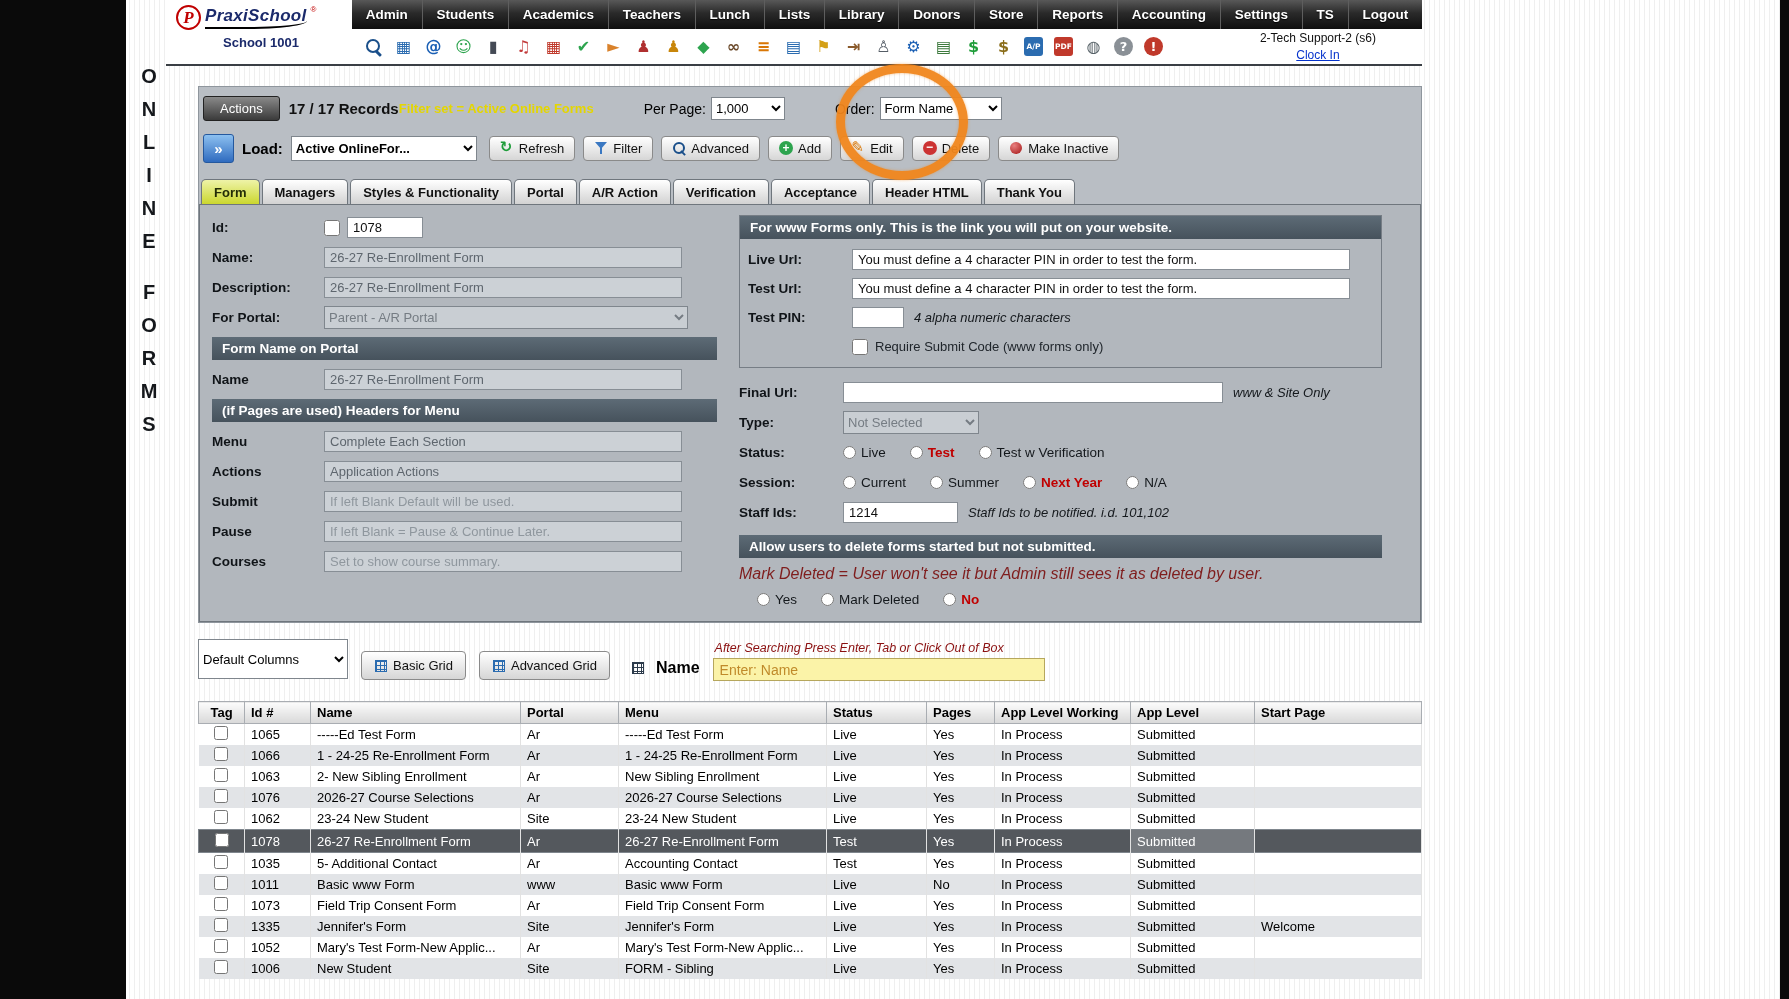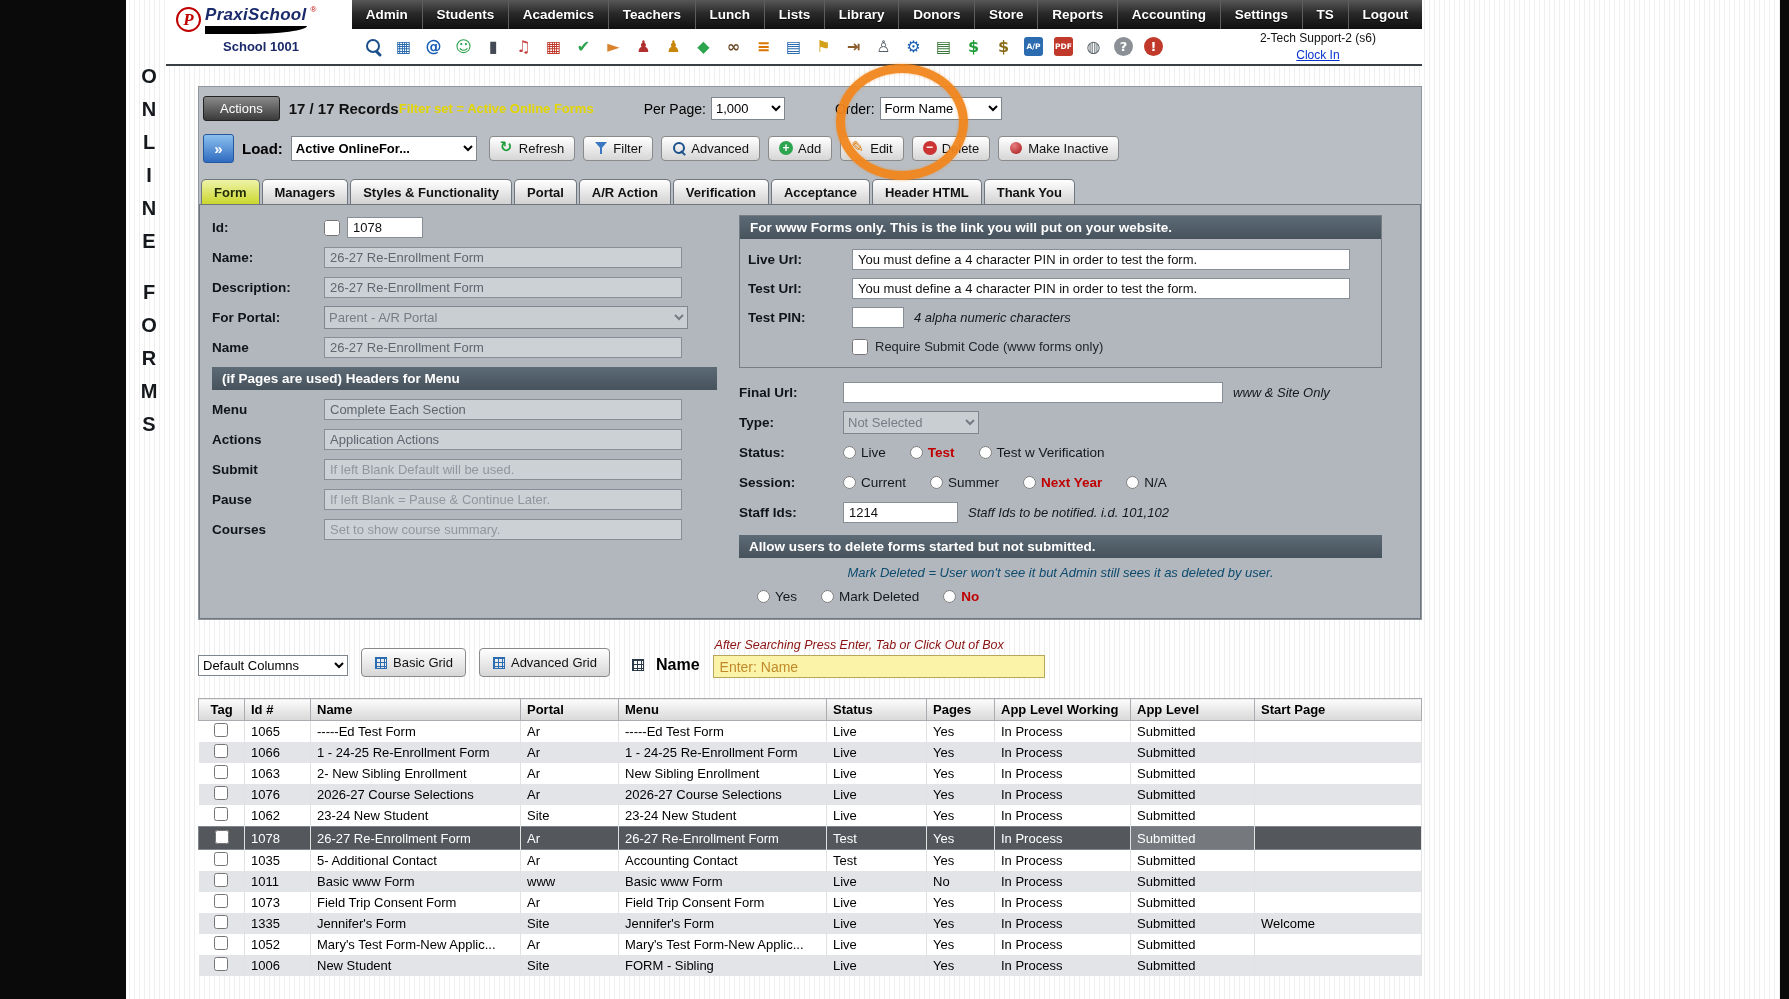--- a/index.html
+++ b/index.html
@@ -24,21 +24,21 @@
 
   
   .header { display:flex; height:66px; background:#fff; border-bottom:2px solid #3a3f45; }
   .logo-block { width:186px; padding:5px 6px 0 10px; cursor:pointer; }
   .logo-line { display:flex; align-items:center; gap:4px; }
   .logo-p {
     width:25px; height:25px; flex:none; border:2px solid #c00000; border-radius:50%;
     color:#c00000; font-weight:bold; font-style:italic; font-family:"Liberation Serif",serif;
     font-size:17px; display:flex; align-items:center; justify-content:center; background:#fff;
   }
-  .logo-text { color:#1b2a6b; font-weight:bold; font-style:italic; font-size:17px; letter-spacing:.3px; border-bottom:8px solid #000000; border-radius:0 0 60%/8px; padding-bottom:1px; white-space:nowrap; }
+  .logo-text { color:#1b2a6b; font-weight:bold; font-style:italic; font-size:17px; letter-spacing:.3px; border-bottom:2px solid #000000; border-radius:0 0 60%/8px; padding-bottom:1px; white-space:nowrap; }
   .logo-reg { font-size:8px; color:#c00000; align-self:flex-start; }
   .school-name { color:#1b2a6b; font-weight:bold; font-size:13px; margin-top:5px; text-align:center; }
 
   .header-right { flex:1; display:flex; flex-direction:column; min-width:0; }
   .topnav { height:29px; background:linear-gradient(#585858,#2a2a2a 45%,#0f0f0f); display:flex; align-items:stretch; }
   .nav-item {
     flex:1 1 auto; display:flex; align-items:center; justify-content:center;
     color:#fff; font-weight:bold; font-size:13.5px; border-left:1px solid #5e5e5e;
     cursor:pointer; white-space:nowrap; padding:0 6px; text-shadow:0 1px 1px #000;
   }
@@ -123,25 +123,25 @@
   .www-box .frow { margin-left:8px; margin-bottom:4px; }
   .indent { margin-left:112px !important; }
   .cb-label { font-size:13px; color:#20262c; }
   .hint-italic { font-style:italic; font-size:13px; margin-left:10px; color:#14181c; white-space:nowrap; }
   .mt12 { margin-top:12px; }
   .radio-group { display:flex; gap:24px; align-items:center; }
   .radio-opt { display:inline-flex; align-items:center; gap:5px; font-size:13.5px; cursor:pointer; color:#14181c; }
   .radio-opt input { width:13px; height:13px; margin:0; }
   .hl { color:#c00000; font-weight:bold; }
   .delete-header { margin-top:10px; }
-  .delete-note { font-style:italic; font-size:13px; text-align:center; margin:3px 0 9px; color:#0c4a6e; }
+  .delete-note { font-style:italic; font-size:16px; text-align:left; margin:3px 0 9px; color:#7f1d1d; }
   .delete-group { margin-left:18px; }
 
   .grid-controls { display:flex; align-items:flex-end; gap:13px; margin-top:10px; height:48px; }
-  .cols-select { width:150px; height:21px; margin-bottom:2px; }
+  .cols-select { width:150px; height:40px; margin-bottom:2px; }
   .grid-controls .btn { padding:6px 12px; margin-bottom:1px; }
   .name-search-label { display:flex; align-items:center; gap:6px; margin-left:8px; margin-bottom:4px; }
   .name-search-label .nm { font-size:16px; font-weight:bold; }
   .search-col { display:flex; flex-direction:column; }
   .search-hint { font-size:12.5px; font-style:italic; color:#8b1010; white-space:nowrap; margin:0 0 3px 2px; }
   .search-input { width:332px; height:23px; background:#fbf3a8; border:1px solid #b6a75d; font-size:14px; padding:0 6px; color:#b8872b; font-family:inherit; }
   .search-input::placeholder { color:#c08a2a; opacity:1; }
 
   .grid { margin-top:20px; border-collapse:collapse; width:1224px; background:#fff; }
   .grid th { background:linear-gradient(#fcfcfc,#d8d8d8); border:1px solid #a9adb2; font-size:13px; font-weight:bold; text-align:left; padding:3px 6px; height:21px; cursor:pointer; white-space:nowrap; }
@@ -335,20 +335,21 @@
               <label class="flabel">Description:</label>
               <input type="text" class="inp w358 ghost" value="26-27 Re-Enrollment Form" style="">
             </div>
             <div class="frow">
               <label class="flabel">For Portal:</label>
               <select class="sel ghost-sel portal-sel">
                 <option>Parent - A/R Portal</option>
               </select>
             </div>
 
+            <div class="sec-header">Form Name on Portal</div>
 
             <div class="frow">
               <label class="flabel">Name</label>
               <input type="text" class="inp w358 ghost" value="26-27 Re-Enrollment Form" style="">
             </div>
 
             <div class="sec-header">(if Pages are used) Headers for Menu</div>
 
             <div class="frow">
               <label class="flabel">Menu</label>

